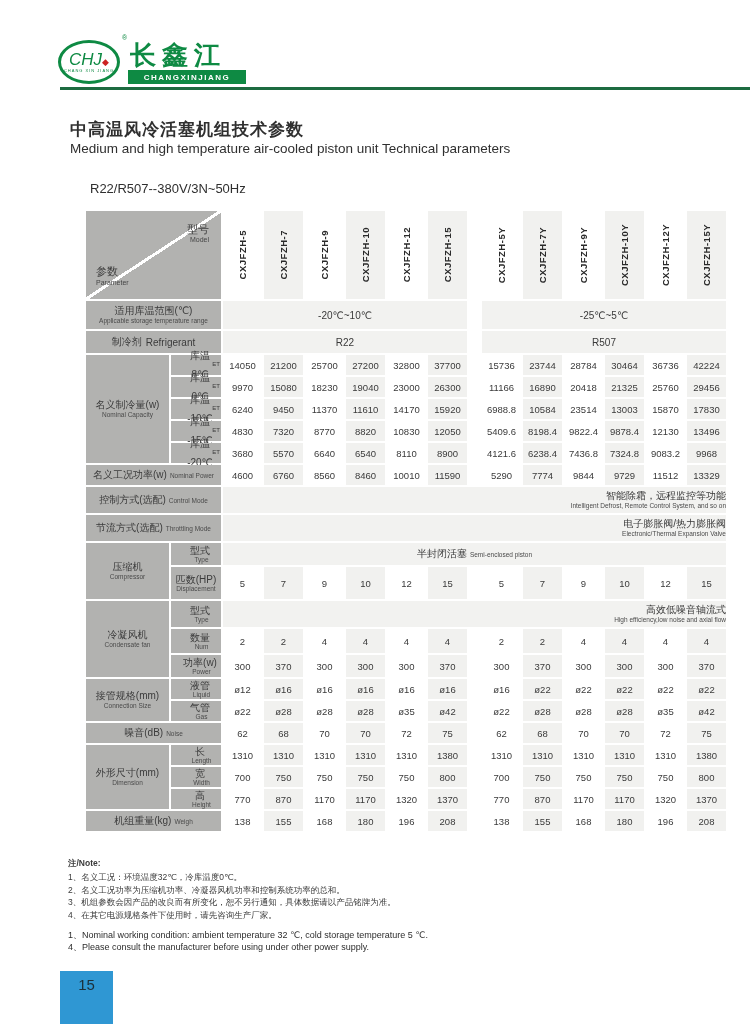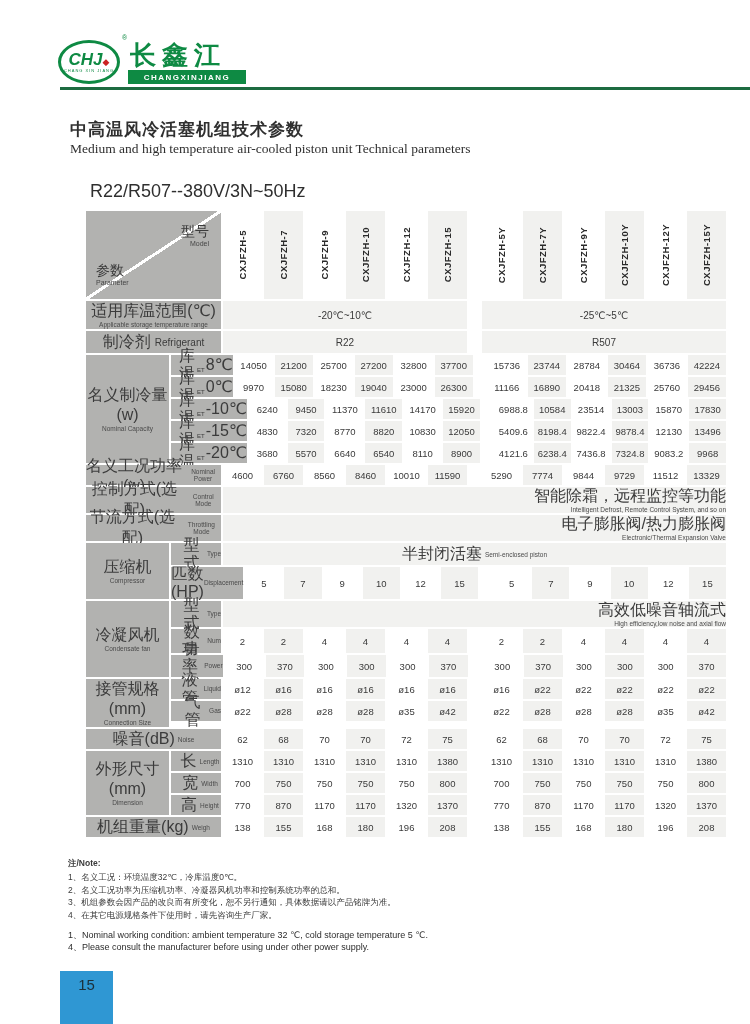--- a/index.html
+++ b/index.html
@@ -10,66 +10,66 @@
     font-family: "Liberation Sans", "DejaVu Sans", sans-serif;
     color: #3a3a3a;
   }
   
   .logo-wrap { position:absolute; left:58px; top:30px; width:240px; height:56px; }
   .logo-oval {
     position:absolute; left:0; top:10px; width:62px; height:44px;
     border:3px solid #0e8a43; border-radius:50%;
     display:flex; flex-direction:column; align-items:center; justify-content:center;
   }
-  .logo-oval .cx { font-size:17px; font-weight:bold; font-style:italic; color:#0e8a43; letter-spacing:0px; line-height:1; }
+  .logo-oval .cx { font-size:17px; font-weight:normal; font-style:italic; color:#0e8a43; letter-spacing:0px; line-height:1; }
   .logo-oval .cx .dot { color:#cc2222; font-size:9px; }
   .logo-oval .tiny { font-size:4px; color:#0e8a43; letter-spacing:1px; }
   .logo-reg { position:absolute; left:64px; top:4px; font-size:7px; color:#0e8a43; }
   .logo-cn { position:absolute; left:72px; top:8px; font-size:26px; font-weight:bold; color:#0e8a43; letter-spacing:6px; }
   .logo-banner {
     position:absolute; left:70px; top:40px; width:118px; height:14px; background:#0e8a43;
     display:flex; align-items:center; justify-content:center;
     color:#fff; font-size:8px; font-weight:bold; letter-spacing:1.5px;
   }
   .rule { position:absolute; left:60px; right:0; top:87px; height:3px; background:#1d6b40; }
   
   .title-zh { position:absolute; left:70px; top:118px; font-size:17px; font-weight:bold; color:#2f2f2f; letter-spacing:1px; }
-  .title-en { position:absolute; left:70px; top:141px; font-size:13.5px; color:#2f2f2f;font-family:Liberation Serif, serif; }
-  .spec     { position:absolute; left:90px; top:181px; font-size:18px; color:#2f2f2f; }
+  .title-en { position:absolute; left:70px; top:141px; font-size:13.5px; color:#2f2f2f; }
+  .spec     { position:absolute; left:90px; top:181px; font-size:13px; color:#2f2f2f; }
   
   .ptable { position:absolute; left:85px; top:210px; width:642px; }
   .row, .subrow { display:flex; }
   .cell { margin:1px; display:flex; align-items:center; justify-content:center; text-align:center; }
   .lab { background:#b2b2b0; color:#3b3b3b; }
   .lab-full { flex:0 0 135px; }
   .glab { flex:0 0 83px; flex-direction:column; line-height:1.25; }
-  .slab { flex:0 0 50px; flex-direction:row; line-height:1.1; }
-  .slab.inline { flex-direction:row;padding-left:8px; }
+  .slab { flex:0 0 50px; flex-direction:column; line-height:1.1; }
+  .slab.inline { flex-direction:column;padding-left:8px; }
   .gsub { flex:1; display:flex; flex-direction:column; }
   .grow { display:flex; }
   .dcwrap { flex:1; display:flex; }
   .dc { flex:1 1 0; background:#ffffff; font-size:9.5px; color:#3a3a3a; overflow:hidden; }
   .dc.alt { background:#f1f1ef; }
   .mc { flex:1 1 0; background:#f2f2f0; font-size:10px; }
   .hgap { margin-left:14px; }
   .span-cell { flex:1; margin:1px; background:#f2f2f0; display:flex; align-items:center; justify-content:center; }
   .span-cell.two { flex-direction:column; line-height:1.25;align-items:flex-end; }
-  .zh  { font-size:16px; }
+  .zh  { font-size:10px; }
   .en  { font-size:6.5px; margin-left:3px; color:#4a4a4a; }
   .en-line { font-size:6.5px; color:#4a4a4a; margin-left:0; }
   .en-big { font-size:10px; margin-left:4px; }
   .et { font-size:6px; align-self:flex-end; margin:0 1px 1px 2px; }
   
   .r-header { height:90px; }
   .corner { flex:0 0 135px; position:relative; background:
       linear-gradient(to bottom right, rgba(0,0,0,0) calc(50% - 1.5px), #ffffff calc(50% - 1.5px), #ffffff calc(50% + 1.5px), rgba(0,0,0,0) calc(50% + 1.5px)),
       #b2b2b0; }
   .corner .tr { position:absolute; top:12px; right:12px; text-align:right; line-height:1.2; }
   .corner .bl { position:absolute; bottom:12px; left:10px; text-align:left; line-height:1.2; }
-  .corner .big { font-size:14px; color:#3b3b3b; }
+  .corner .big { font-size:11px; color:#3b3b3b; }
   .corner .sm  { font-size:7px; color:#454545; }
   .mh { flex:1 1 0; background:#fff; }
   .mh.alt { background:#f1f1ef; }
   .mh span { writing-mode:vertical-rl; transform:rotate(180deg); font-size:9.5px; font-weight:600; color:#2a2a2a; letter-spacing:0.5px; }.h30{height:30px}.h24{height:24px}.h22{height:22px}
   .h28{height:28px}.h34{height:34px}.h26{height:26px}
   
   .notes { position:absolute; left:68px; top:858px; }
   .notes .t { font-size:8.5px; font-weight:bold; color:#3a3a3a; margin-bottom:1px; }
   .notes .zh-line { font-size:8.5px; color:#3a3a3a; line-height:12.5px; }
   .notes .en-block { margin-top:9px; }

